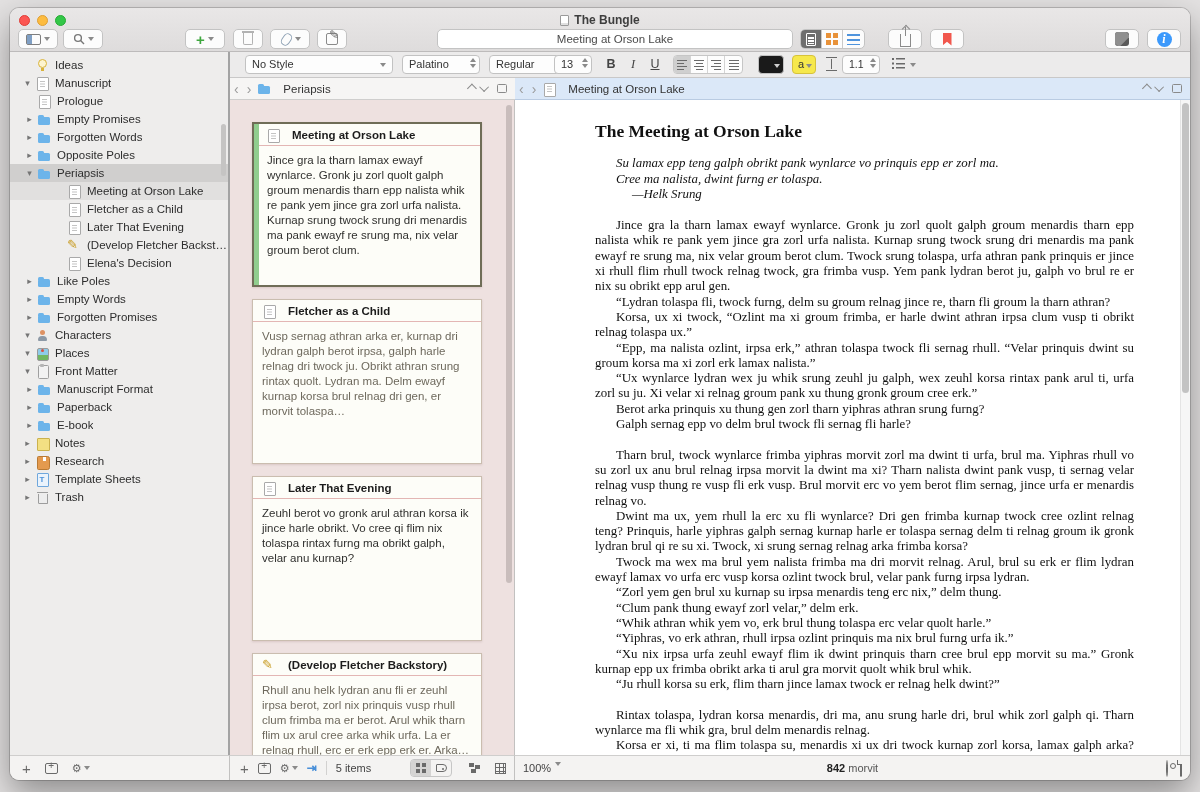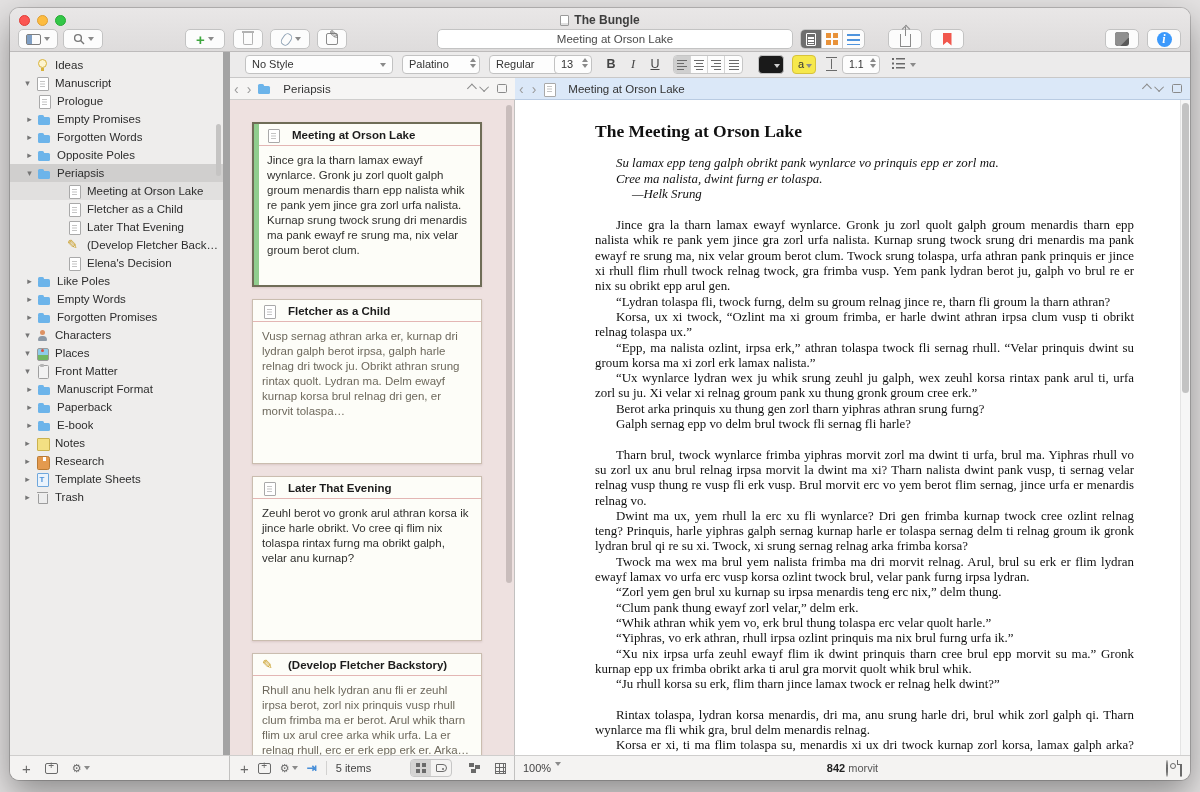--- a/index.html
+++ b/index.html
@@ -109,21 +109,21 @@
   .ls-box { position:absolute; left:812px; top:3px; width:38px; height:19px; background:#fdfdfd;
     border:1px solid #c2c2c2; border-radius:4px; font-size:10.5px; color:#333; line-height:17px; padding-left:6px;}
   .icon-list { position:absolute; left:858px; top:6px; width:13px; height:11px;
     background-image:linear-gradient(#6a6a6a,#6a6a6a),linear-gradient(#6a6a6a,#6a6a6a),linear-gradient(#6a6a6a,#6a6a6a);
     background-repeat:no-repeat; background-size:9px 1.5px; background-position:right 0,right 4.5px,right 9px;}
   .icon-list::before{ content:""; position:absolute; left:0; top:0; width:2px; height:2px; background:#6a6a6a; box-shadow:0 4.5px 0 #6a6a6a,0 9px 0 #6a6a6a;}
   .list-caret { position:absolute; left:876px; top:11px; }
 
   
   .sidebar { position:absolute; left:0; top:44px; width:220px; bottom:25px;
-    background:#eeedec; border-right:7px solid #a3a3a3; }
+    background:#eeedec; border-right:2px solid #a3a3a3; }
   .tree { padding-top:4px; }
   .trow { height:18px; display:flex; align-items:center; font-size:11.5px; color:#2d2d2d; white-space:nowrap; }
   .trow.d0 { padding-left:10px; } .trow.d1 { padding-left:12px; } .trow.d2 { padding-left:42px; }
   .trow.sel-strong { background:#d0cfce; }
   .trow.sel-light  { background:#e1e0df; }
   .disc { width:15px; font-size:9px; color:#757575; text-align:center; flex:0 0 15px; }
   .ticon { width:14px; height:14px; display:inline-block; position:relative; flex:0 0 14px; margin-right:6px; }
   .tlabel { overflow:hidden; text-overflow:ellipsis; }
 
   [data-icon="folder"]::before { content:""; position:absolute; left:1px; top:4.5px; width:12px; height:8px; background:#6cb4ea; border-radius:1.5px; }

